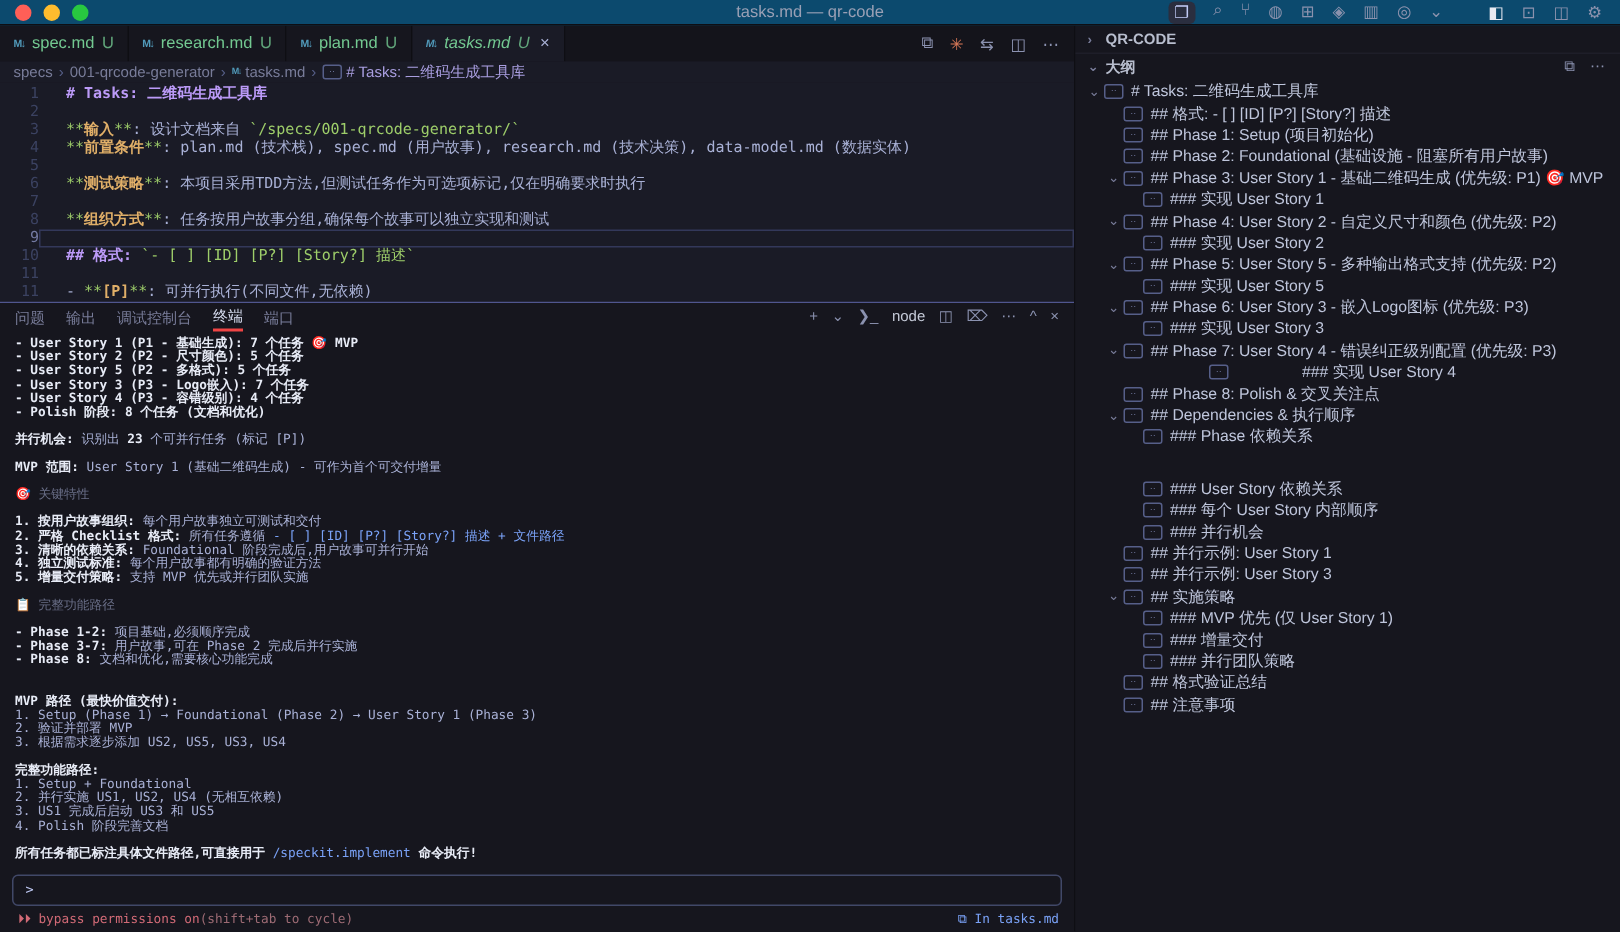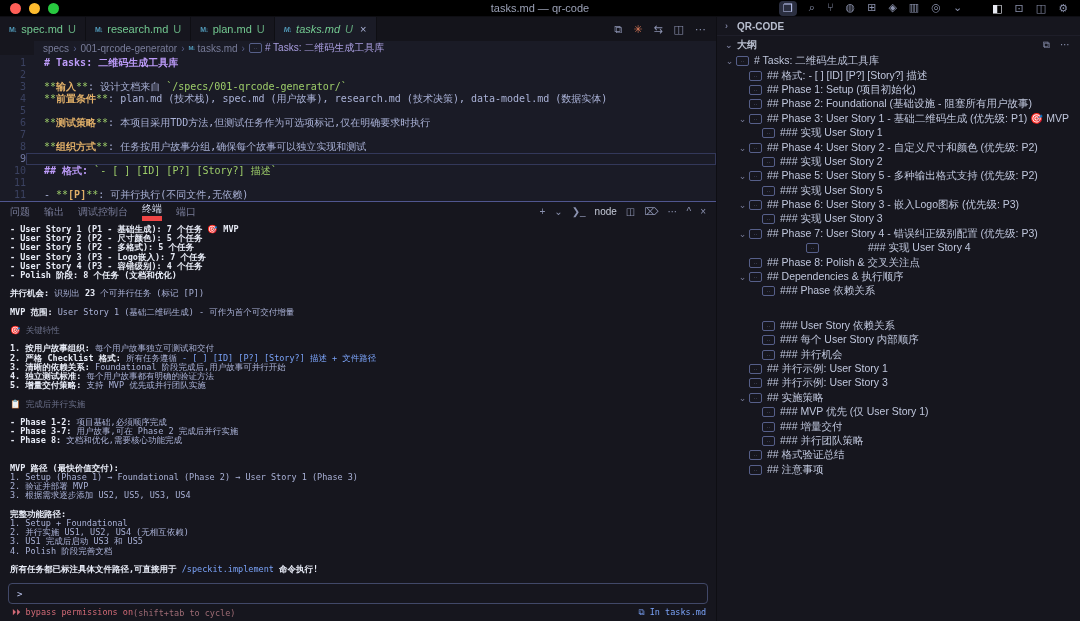--- a/index.html
+++ b/index.html
@@ -1,21 +1,21 @@
 <!DOCTYPE html>
 <html><head>
 <meta charset="utf-8">
 <style>
   * { margin:0; padding:0; box-sizing:border-box; }
   html,body { width:1080px; height:621px; overflow:hidden; background:#16161e;
     font-family:"Liberation Sans","DejaVu Sans",sans-serif; }
   .mono { font-family:"DejaVu Sans Mono","DejaVu Sans",monospace; }
 
   
-  #titlebar { height:17px; display:flex; align-items:center; background:#000000;
+  #titlebar { height:17px; display:flex; align-items:center; background:#0c4a6e;
     position:relative; border-bottom:1px solid #0e0e13; }
   .lights { display:flex; gap:8px; margin-left:10px; }
   .light { width:11px; height:11px; border-radius:50%; }
   #win-title { position:absolute; left:0; right:0; text-align:center; font-size:11px;
     color:#9aa0b5; pointer-events:none; }
   .tb-icons { margin-left:auto; display:flex; gap:12px; margin-right:12px; z-index:2; }
   .tb-icons span { font-size:11px; color:#8b92ad; cursor:pointer; }
   .tb-icons span.bright { color:#e8eaf2; }
 
   
@@ -30,21 +30,21 @@
   .tab .mdicon { font-size:7px; font-weight:bold; color:#519aba; letter-spacing:-1px; }
   .tab .badge { color:#73c991; opacity:.8; }
   .tab.active { background:#1a1b26; font-style:italic; }
   .tab .close { color:#a9b1d6; font-style:normal; font-size:11px; margin-left:2px; }
   #editor-actions { margin-left:auto; display:flex; align-items:center; gap:11px; padding-right:10px; }
   #editor-actions span { font-size:11px; color:#8b92b0; cursor:pointer; }
   #editor-actions span.orange { color:#d77757; }
 
   
   #breadcrumb { height:14px; display:flex; align-items:center; gap:4px; padding-left:9px;
-    background:#1a1b26; font-size:10px; color:#787c99;margin-left:34px; }
+    background:#1a1b26; font-size:10px; color:#787c99; }
   #breadcrumb .sep { color:#565f89; }
   #breadcrumb .crumb { display:flex; align-items:center; gap:3px; cursor:pointer; }
   #breadcrumb .crumb.last { color:#a99ee0; }
   .mdicon-sm { font-size:6px; font-weight:bold; color:#519aba; letter-spacing:-1px; }
 
   
   #editor { height:146px; background:#1a1b26; overflow:hidden; padding-top:2px; position:relative; }
   .eline { display:flex; height:12px; line-height:12px; font-size:10px; white-space:pre; }
   .eline .lnum { width:26px; text-align:right; color:#3b4261; flex:none; }
   .eline .lbody { padding-left:18px; flex:1; }
@@ -56,21 +56,21 @@
   .s-o { color:#e0af68; font-weight:bold; }
   .s-b { color:#e8ecf7; font-weight:bold;margin-top:40px; }
   .s-d { color:#696e87; }
   .s-bl { color:#7aa2f7; }
 
   
   #panel { flex:1; display:flex; flex-direction:column; border-top:1px solid #50568f;
     background:#16161e; min-height:0; }
   #panel-tabs { height:19px; display:flex; align-items:center; padding-left:10px; gap:14px; }
   .ptab { font-size:10px; color:#787c99; cursor:pointer; height:100%; display:flex; align-items:center; }
-  .ptab.active { color:#d5dbee; border-bottom:5px solid #ef4444; }
+  .ptab.active { color:#d5dbee; border-bottom:2px solid #ef4444; }
   #panel-toolbar { margin-left:auto; display:flex; align-items:center; gap:9px; padding-right:10px; }
   #panel-toolbar span { font-size:10px; color:#8b92b0; cursor:pointer; }
   #panel-toolbar .plabel { color:#c5cad8; }
   #term { flex:1; overflow:hidden; padding:4px 0 0 10px; }
   .tline { height:9.2px; line-height:9.2px; font-size:8.5px; white-space:pre; }
   #prompt-box { margin:3px 8px 2px 8px; height:21px; border:1px solid #414868;
     border-radius:4px; display:flex; align-items:center; padding-left:8px;
     font-size:9px; color:#c0caf5; }
   #term-status { height:15px; display:flex; align-items:center; padding:0 10px 2px 12px;
     font-size:8.5px; }
@@ -224,21 +224,21 @@
           <div class="tline"><span class="s-b">MVP 范围: </span><span class="s-n">User Story 1 (基础二维码生成) - 可作为首个可交付增量</span></div>
           <div class="tline"></div>
           <div class="tline"><span class="s-d">🎯 关键特性</span></div>
           <div class="tline"></div>
           <div class="tline"><span class="s-b">1. 按用户故事组织: </span><span class="s-n">每个用户故事独立可测试和交付</span></div>
           <div class="tline"><span class="s-b">2. 严格 Checklist 格式: </span><span class="s-n">所有任务遵循 </span><span class="s-bl">- [ ] [ID] [P?] [Story?] 描述 + 文件路径</span></div>
           <div class="tline"><span class="s-b">3. 清晰的依赖关系: </span><span class="s-n">Foundational 阶段完成后,用户故事可并行开始</span></div>
           <div class="tline"><span class="s-b">4. 独立测试标准: </span><span class="s-n">每个用户故事都有明确的验证方法</span></div>
           <div class="tline"><span class="s-b">5. 增量交付策略: </span><span class="s-n">支持 MVP 优先或并行团队实施</span></div>
           <div class="tline"></div>
-          <div class="tline"><span class="s-d">📋 完成后并行实施</span></div>
+          <div class="tline"><span class="s-d">📋 完整功能路径</span></div>
           <div class="tline"></div>
           <div class="tline"><span class="s-b">- Phase 1-2: </span><span class="s-n">项目基础,必须顺序完成</span></div>
           <div class="tline"><span class="s-b">- Phase 3-7: </span><span class="s-n">用户故事,可在 Phase 2 完成后并行实施</span></div>
           <div class="tline"><span class="s-b">- Phase 8: </span><span class="s-n">文档和优化,需要核心功能完成</span></div>
           <div class="tline"></div>
           <div class="tline"></div>
           <div class="tline"><span class="s-b">MVP 路径 (最快价值交付):</span></div>
           <div class="tline"><span class="s-n">1. Setup (Phase 1) → Foundational (Phase 2) → User Story 1 (Phase 3)</span></div>
           <div class="tline"><span class="s-n">2. 验证并部署 MVP</span></div>
           <div class="tline"><span class="s-n">3. 根据需求逐步添加 US2, US5, US3, US4</span></div>

